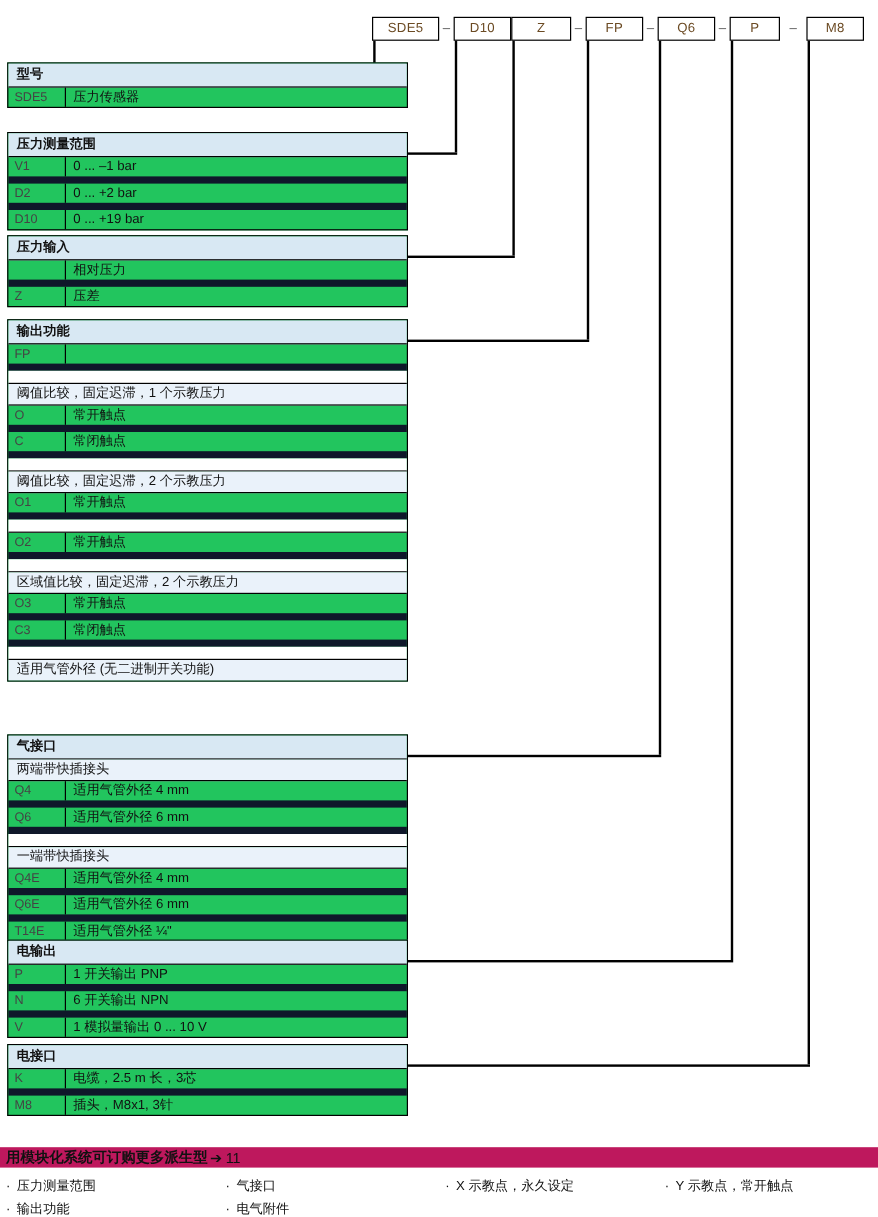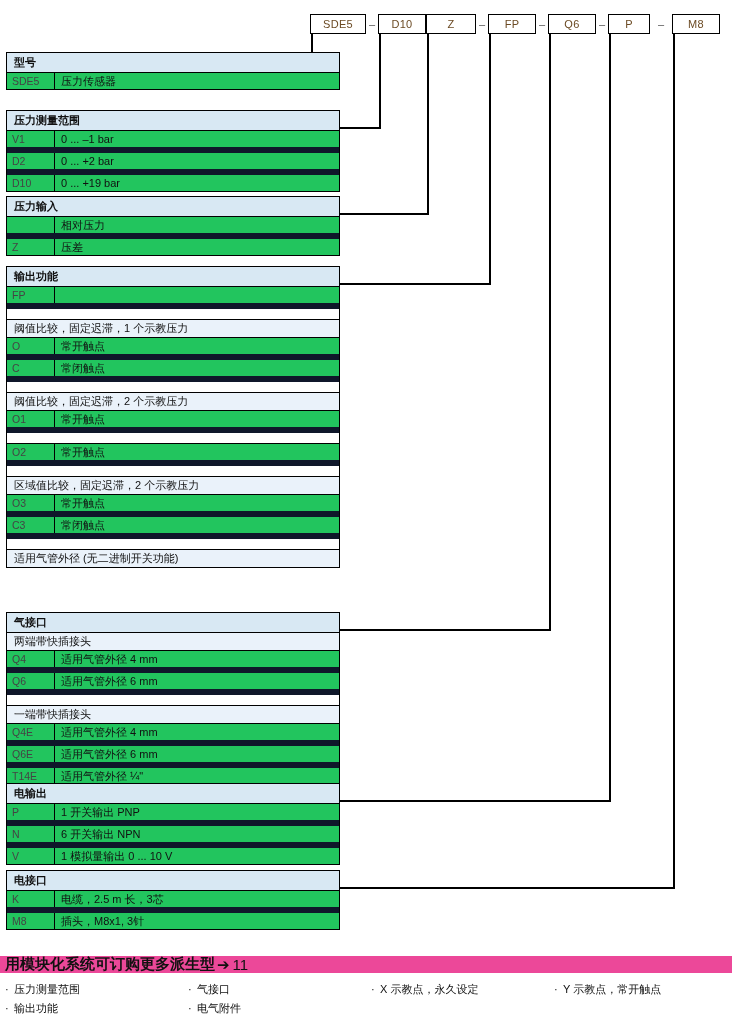--- a/index.html
+++ b/index.html
@@ -54,22 +54,22 @@
     box-sizing:border-box;line-height:13px;
   }
   .c-desc{
     flex:1 1 auto;font-size:11px;color:#111;
     padding:1.5px 4px 1.5px 6px;line-height:13px;
   }
 
   
   .foot{position:absolute;left:0;width:732px;}
   .foot-head{
-    background:#ec4899;height:17px;display:flex;align-items:center;
-    padding-left:5px;font-size:15px;font-weight:bold;color:#111;
+    background:#be185d;height:17px;display:flex;align-items:center;
+    padding-left:5px;font-size:12px;font-weight:bold;color:#111;
   }
   .foot-head .arrow{margin:0 3px 0 2px;font-weight:bold;}
   .foot-head .pg{font-weight:normal;color:#111;}
   .foot-cols{display:flex;padding-top:7px;}
   .foot-col{width:183px;box-sizing:border-box;padding-left:5px;}
   .foot-li{
     font-size:11px;color:#111;line-height:19px;
     white-space:nowrap;
   }
   .foot-li .bul{display:inline-block;width:9px;color:#111;}

